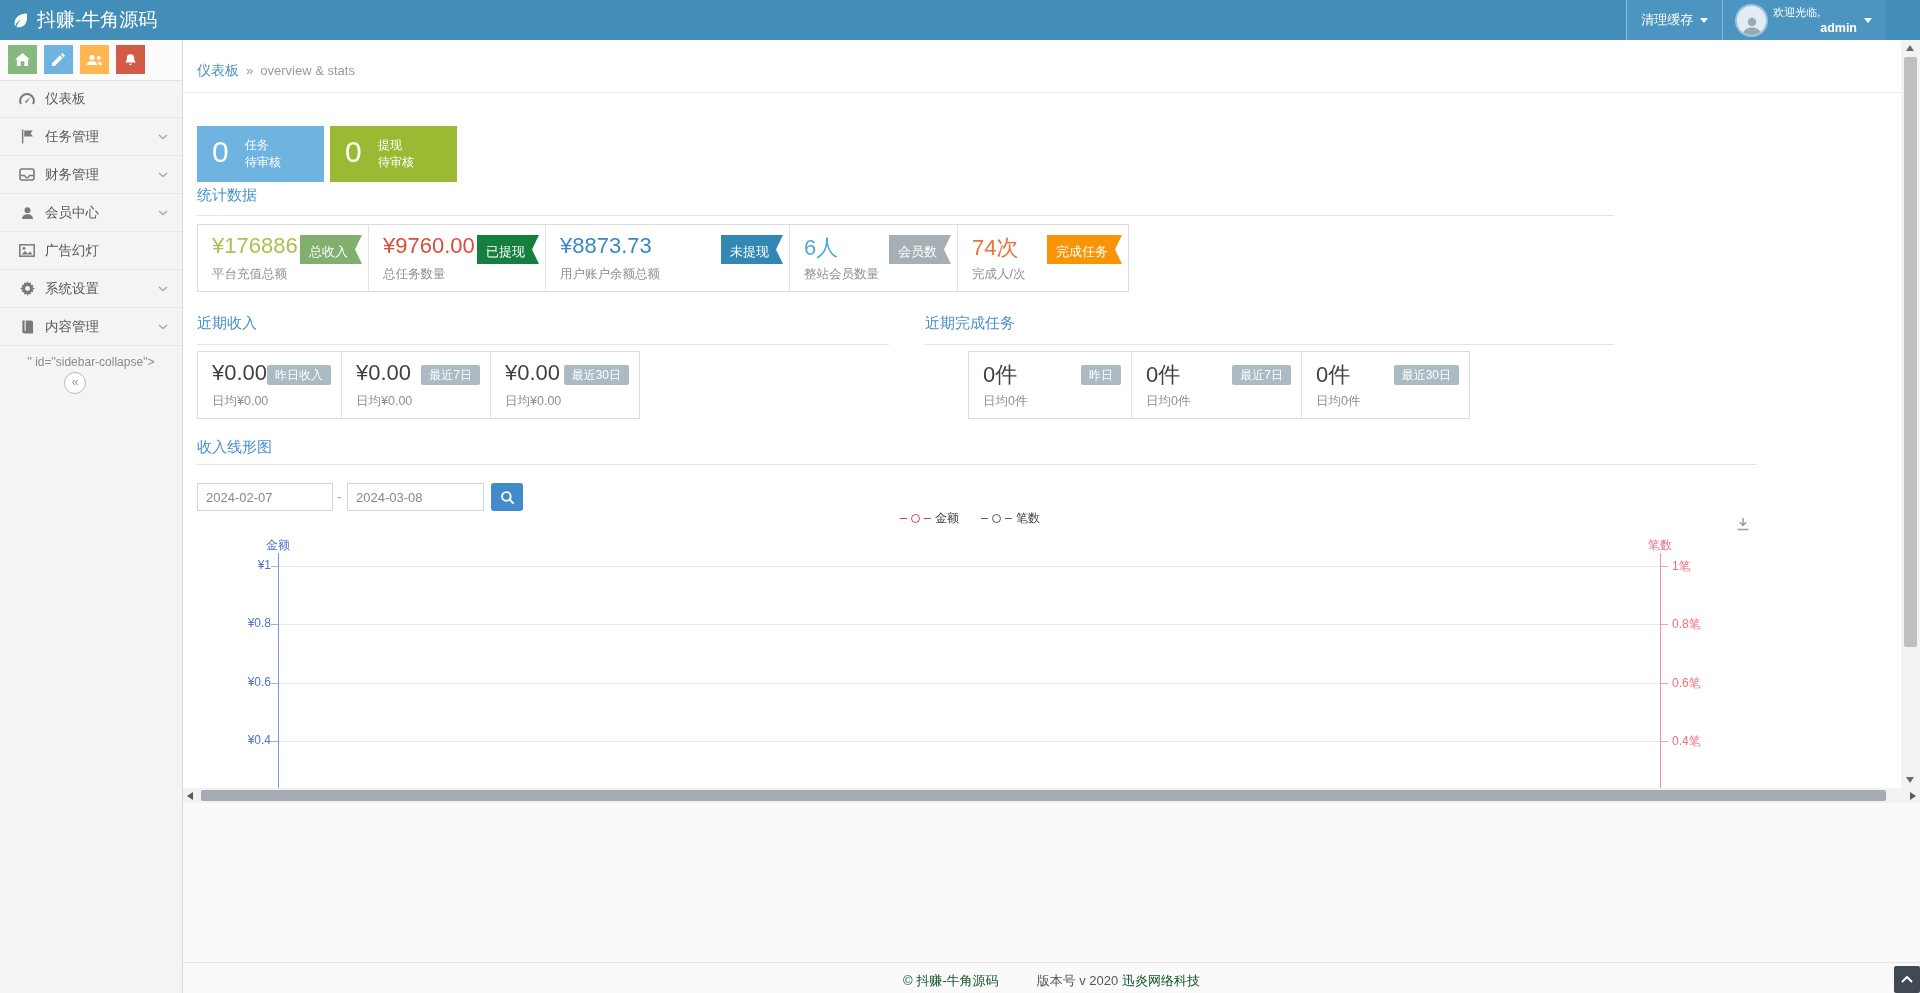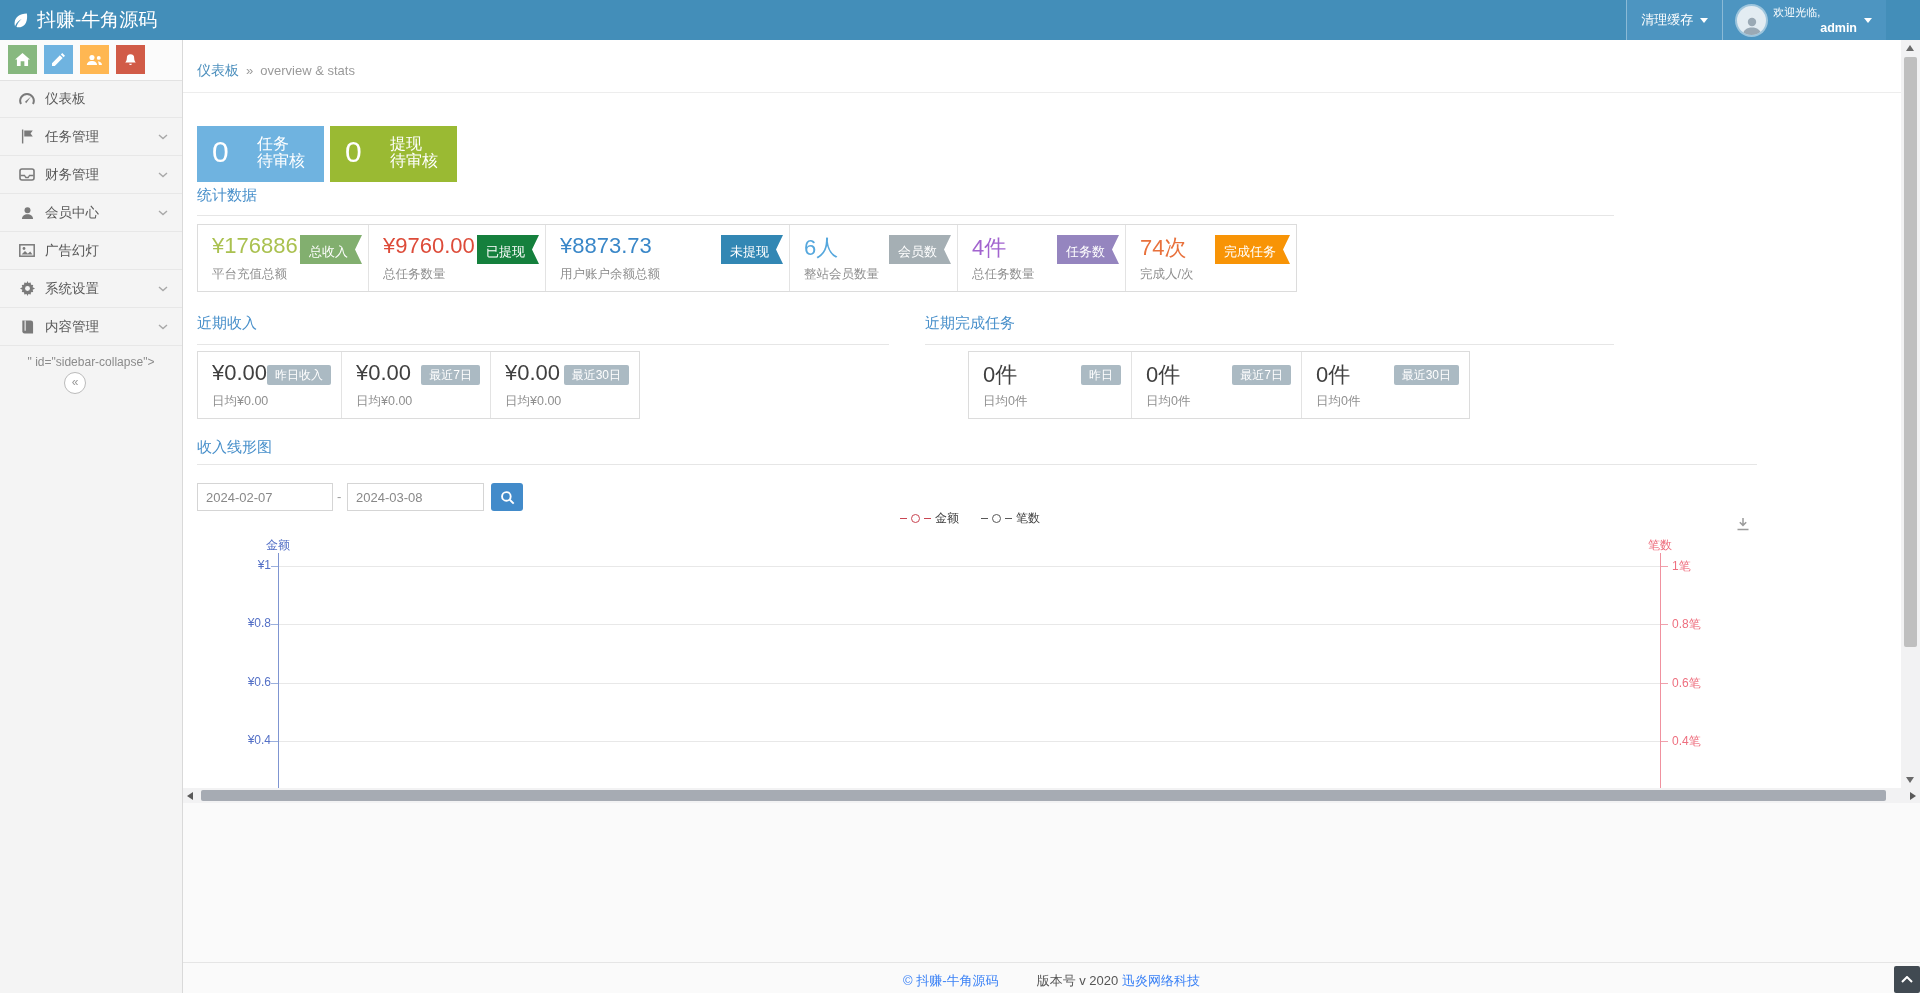--- a/index.html
+++ b/index.html
@@ -44,21 +44,21 @@
   
   .content{position:absolute;left:183px;top:40px;width:1718px;height:748px;background:#fff;overflow:hidden;}
   .bc{position:absolute;left:14px;top:22px;font-size:13px;color:#9a9a9a;display:flex;gap:7px;align-items:baseline;}
   .bc .home{color:#4c8fbd;font-size:14px;cursor:pointer;}
   .bc-rule{position:absolute;left:0;top:52px;width:100%;height:1px;background:#ededed;}
 
   .infobox{position:absolute;top:86px;height:56px;width:127px;color:#fff;cursor:pointer;}
   .ib1{left:14px;background:#6fb3e0;}
   .ib2{left:147px;background:#9aba33;}
   .ib-count{position:absolute;left:15px;top:9px;font-size:30px;font-weight:300;}
-  .ib-lines{position:absolute;left:60px;top:11px;font-size:16px;line-height:17px;font-family:Liberation Mono, monospace;}
+  .ib-lines{position:absolute;left:48px;top:11px;font-size:12px;line-height:17px;}
 
   .sec-title{position:absolute;left:14px;font-size:15px;color:#478fca;}
   .t-stats{top:146px;}
   .t-income{top:274px;}
   .t-tasks{top:274px;left:742px;}
   .t-chart{top:398px;}
   .hr{position:absolute;height:1px;background:#e6e6e6;left:14px;}
   .hr1{top:175px;width:1417px;}
   .hr2a{top:304px;width:692px;}
   .hr2b{top:304px;left:742px;width:689px;}
@@ -127,21 +127,21 @@
   .har{right:4px;border-left:6px solid #5a5a5a;}
   .vscroll{position:absolute;left:1901px;top:40px;width:19px;height:748px;background:#f2f2f3;}
   .vthumb{position:absolute;left:3px;top:17px;width:13px;height:590px;background:#bfbfbf;border-radius:2px;cursor:pointer;}
   .varrow{position:absolute;left:5px;width:0;height:0;border-left:4.5px solid transparent;border-right:4.5px solid transparent;cursor:pointer;}
   .vau{top:5px;border-bottom:6px solid #6a6a6a;}
   .vad{bottom:5px;border-top:6px solid #6a6a6a;}
   .lower{position:absolute;left:183px;top:803px;width:1737px;height:190px;background:#fafafa;}
   .footer-rule{position:absolute;left:0;top:159px;width:100%;height:1px;background:#e5e5e5;}
   .footer{position:absolute;left:0;top:169px;width:100%;display:flex;justify-content:center;gap:38px;
           font-size:13px;color:#555;}
-  .flink{color:#3b82f6;text-decoration:none;cursor:pointer;}
+  .flink{color:#14532d;text-decoration:none;cursor:pointer;}
   .backtop{position:absolute;left:1894px;top:966px;width:26px;height:27px;background:#414a52;border-radius:2px;
            display:flex;align-items:center;justify-content:center;cursor:pointer;}
 </style>
 </head>
 <body>
 
 <div class="navbar">
   <div class="brand">
     <span>
       <svg width="17" height="17" viewBox="0 0 16 16">
@@ -333,25 +333,20 @@
     </div>
     <div class="scell cw3">
       <div class="sval vc3">¥8873.73</div>
       <div class="ribbon rb3">未提现</div>
       <div class="ssub">用户账户余额总额</div>
     </div>
     <div class="scell cw4">
       <div class="sval vc4">6人</div>
       <div class="ribbon rb4">会员数</div>
       <div class="ssub">整站会员数量</div>
-    </div>
-    <div class="scell cw5">
-      <div class="sval vc5">4件</div>
-      <div class="ribbon rb5">任务数</div>
-      <div class="ssub">总任务数量</div>
     </div>
     <div class="scell cw6">
       <div class="sval vc6">74次</div>
       <div class="ribbon rb6">完成任务</div>
       <div class="ssub">完成人/次</div>
     </div>
   </div>
 
   <div class="sec-title t-income">近期收入</div>
   <div class="hr hr2a"></div>

